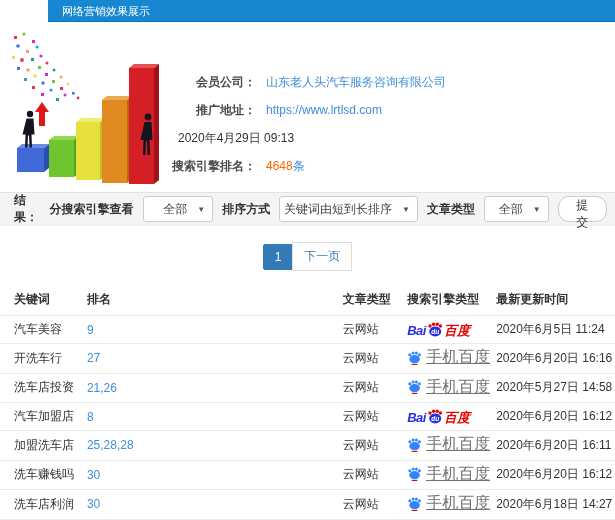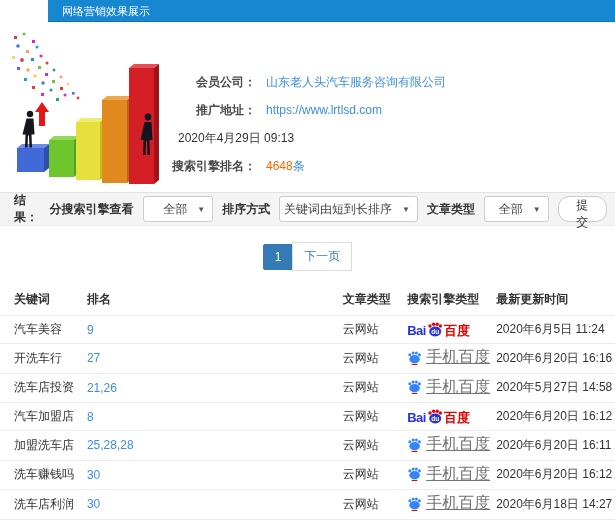--- a/index.html
+++ b/index.html
@@ -104,21 +104,21 @@
     height: 27px;
   }
   .results tr:last-child td { border-bottom: 1px solid #ebebeb; }
   .col-keyword { width: 81px; padding-left: 14px !important; }
   .col-rank    { width: 250px; }
   .col-ranktype{ width: 63px; }
   .col-engine  { width: 87px; }
   .col-time    { width: 120px; }
   .rank-link { color: #3e8ede; text-decoration: none; cursor: pointer; }
   
-  .logo-baidu { display: inline-flex; align-items: flex-end; line-height: 1; }
+  .logo-baidu { display: inline-flex; align-items: flex-end; line-height: 1; font-style: italic; }
   .logo-baidu .bai { color: #2932e1; font-weight: bold; font-size: 13px; letter-spacing: -0.5px; }
   .logo-baidu .cn  { color: #e10601; font-weight: bold; font-size: 13px; }
   .logo-baidu svg { margin: 0 1px; }
   .logo-mobile { display: inline-flex; align-items: center; line-height: 1; }
   .logo-mobile .mb-label { color: #737373; font-size: 16px; margin-left: 4px; text-decoration: underline; }
 </style>
 </head>
 <body>
 
 <div class="topbar">

